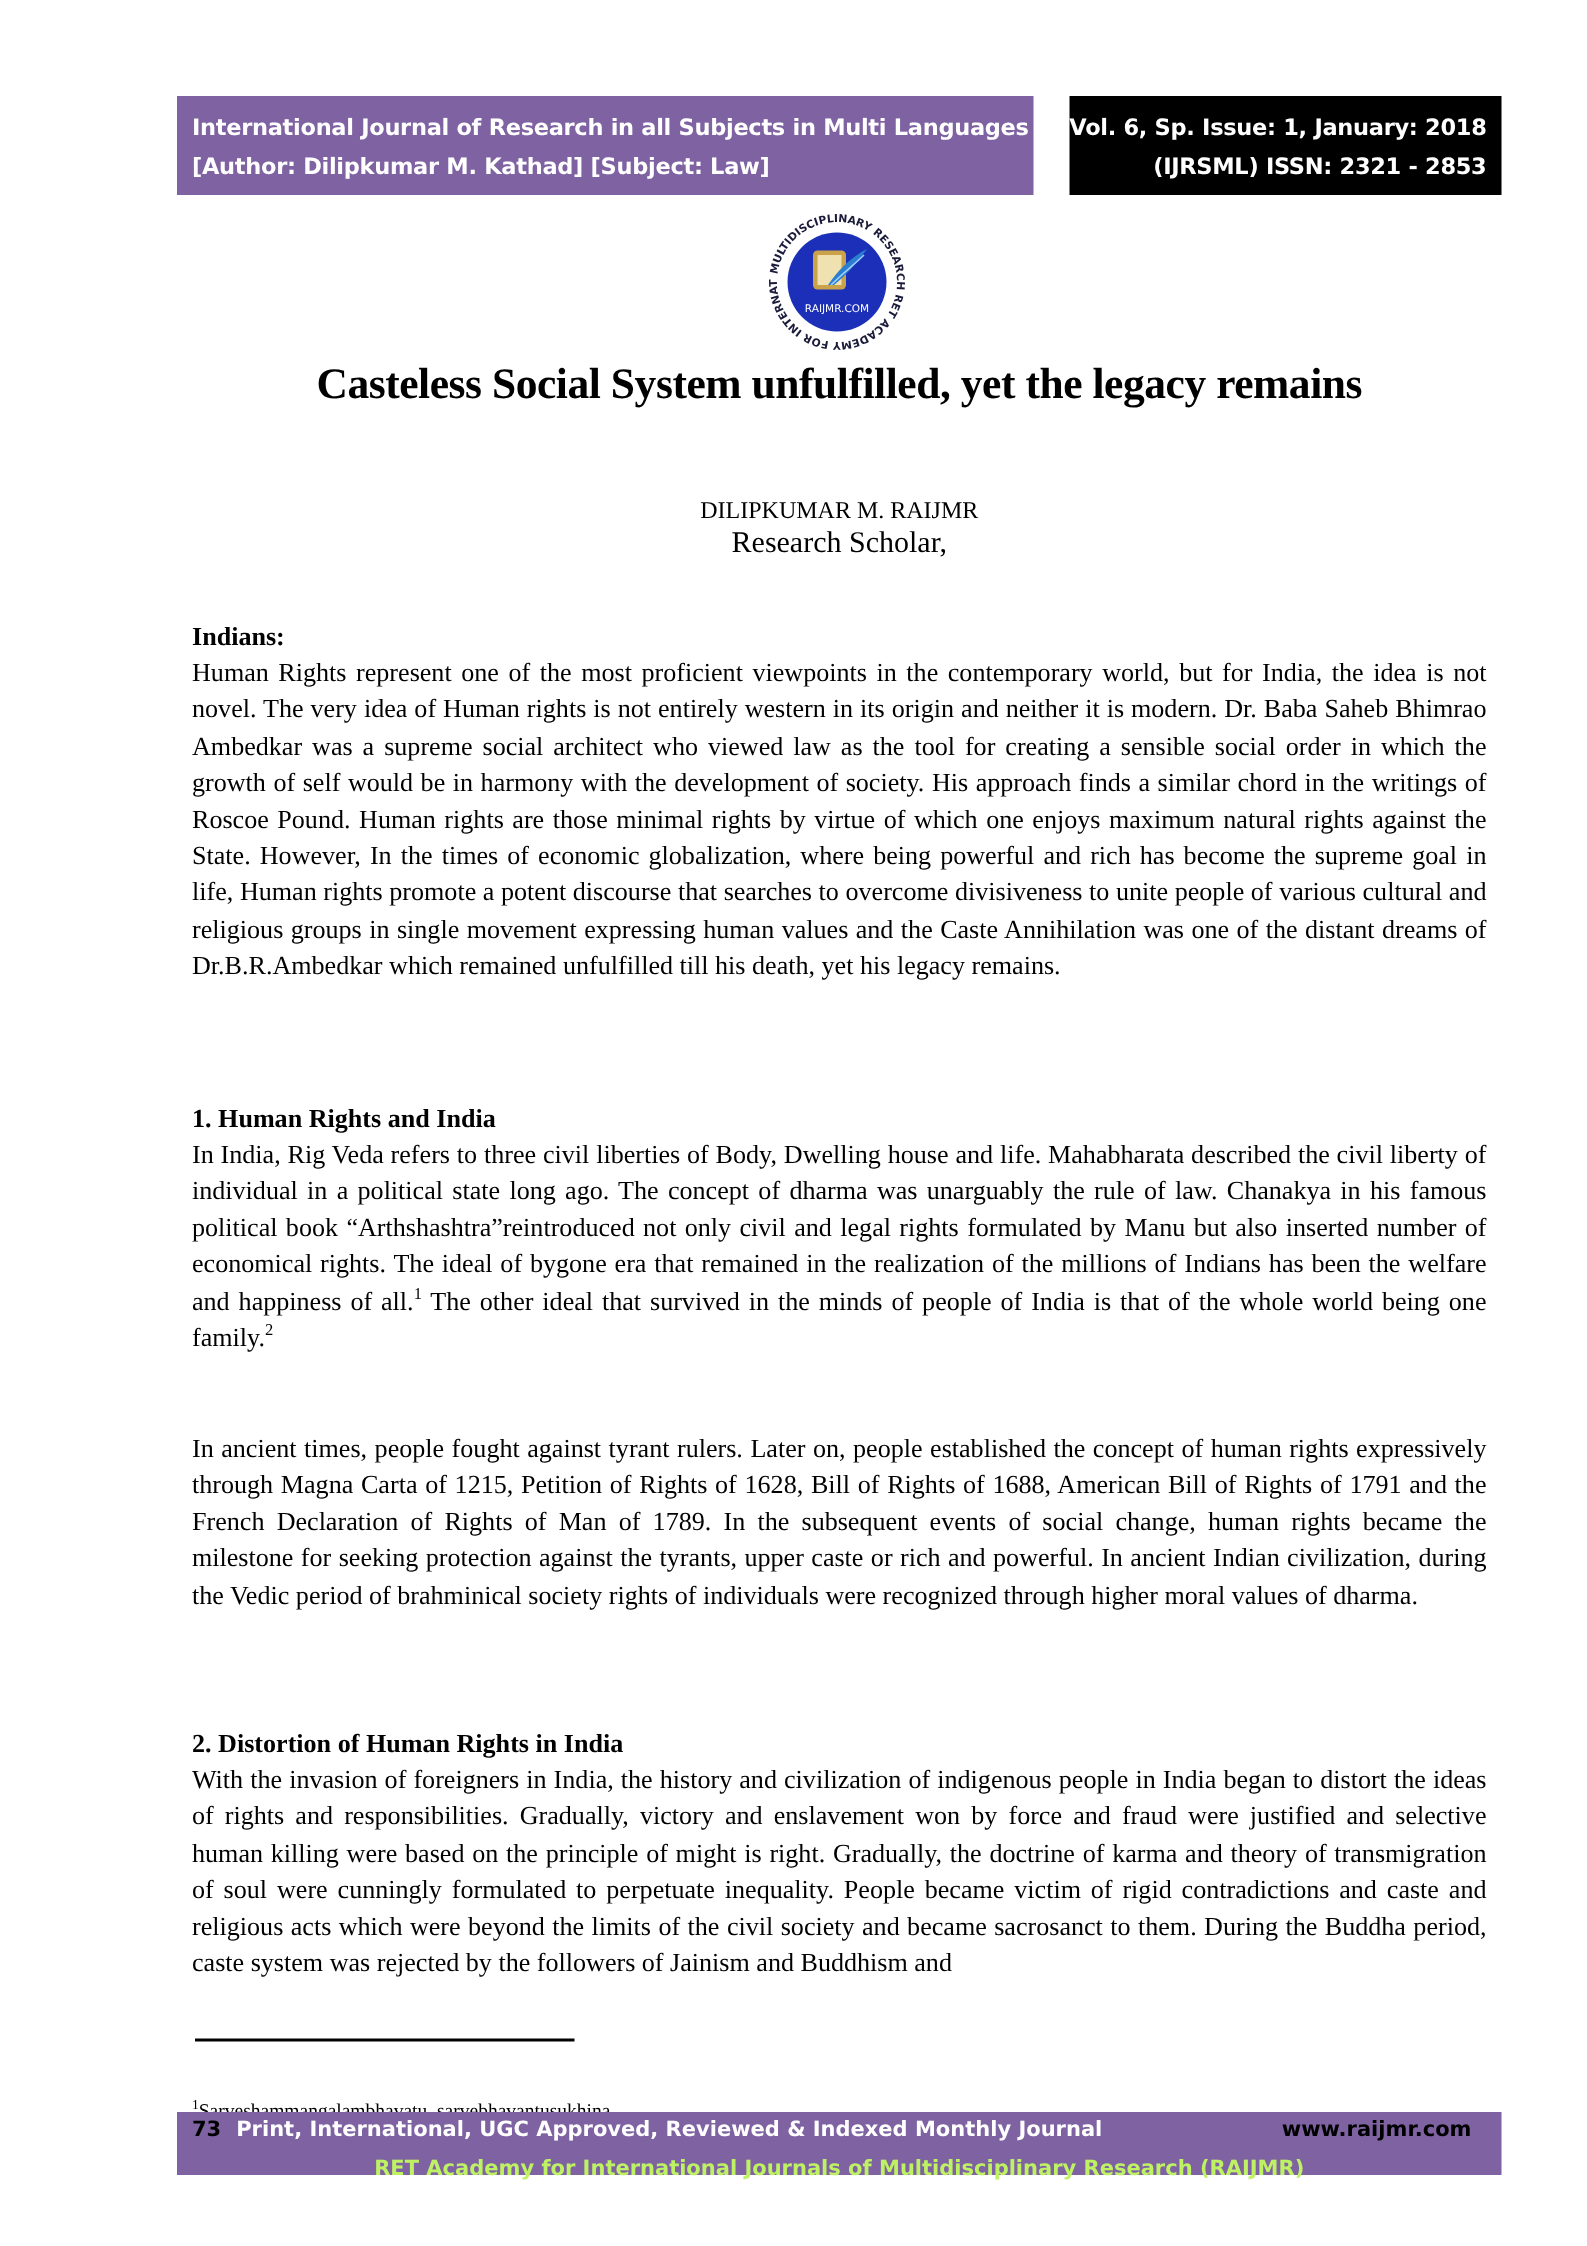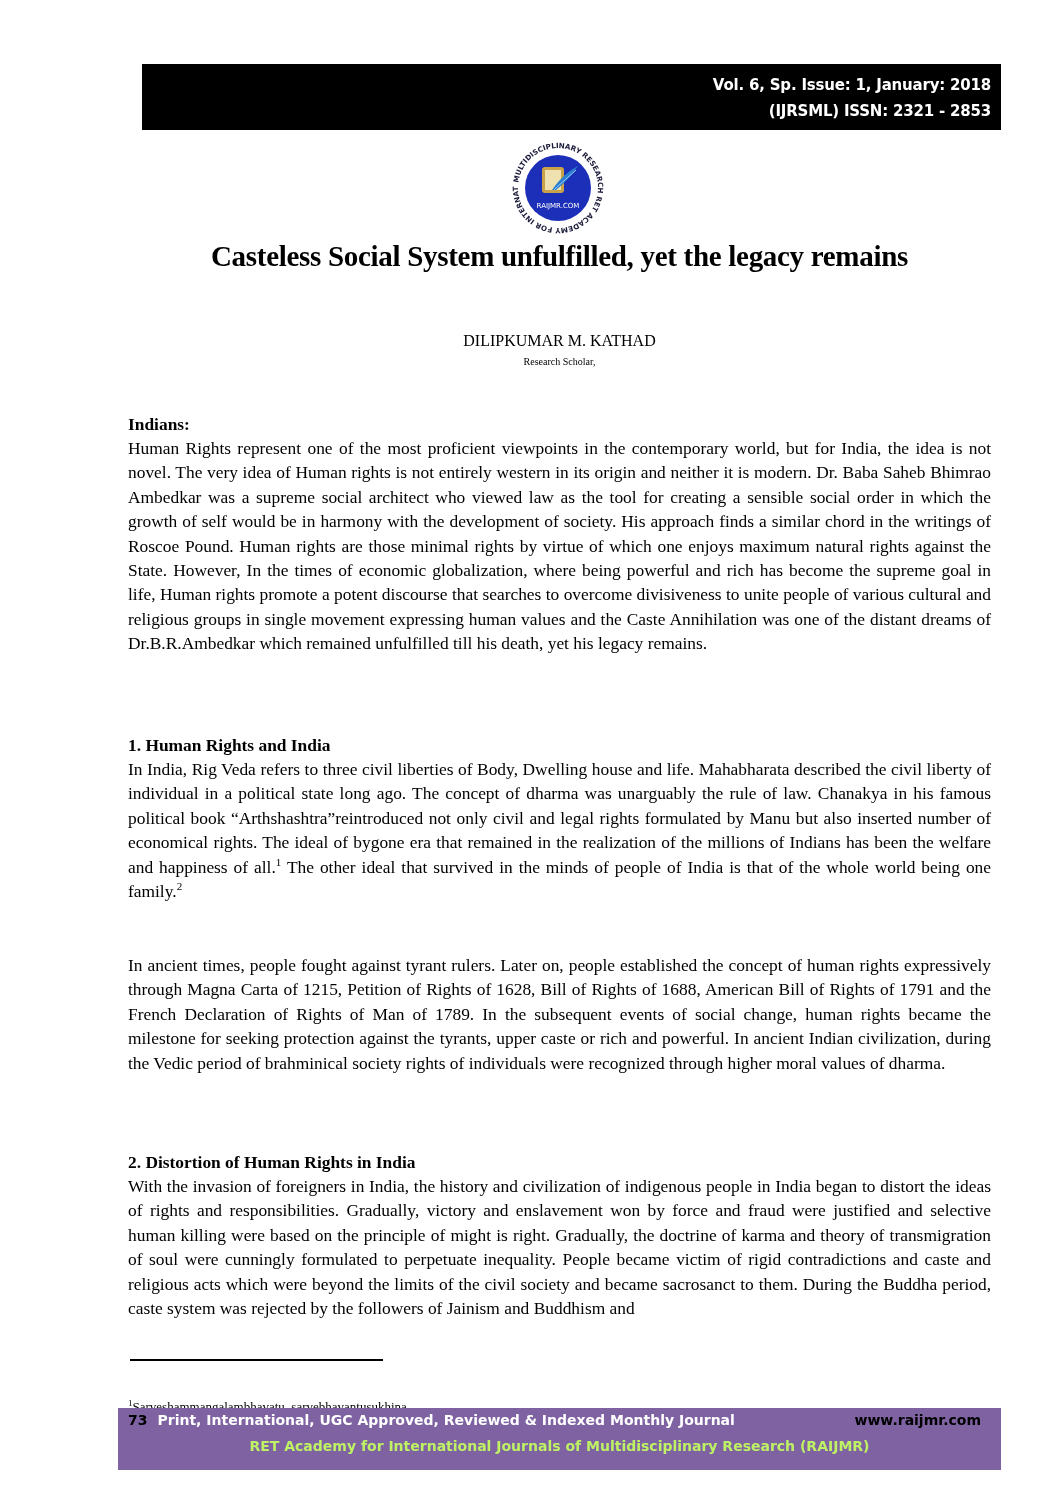--- a/index.html
+++ b/index.html
@@ -11,38 +11,42 @@
   .hdr-left { background: #7e62a2; width: 575px; color: #ffffff; padding: 8px 0 0 10px; box-sizing: border-box; }
   .hdr-right { background: #000000; flex: 1; color: #ffffff; padding: 8px 10px 0 0; box-sizing: border-box; text-align: right; margin-left: 24px; }
   .hdr-line { font-size: 15px; font-weight: bold; line-height: 26px; letter-spacing: -0.2px; white-space: nowrap; }
 
   .logo { position: absolute; left: 510px; top: 140px; width: 96px; height: 96px; }
 
   .title { position: absolute; top: 238px; left: 118px; width: 883px; text-align: center;
            font-size: 29px; font-weight: bold; line-height: 36px; letter-spacing: -0.3px; color: #000; }
   .author { position: absolute; top: 330px; left: 118px; width: 883px; text-align: center; color: #000; }
   .author .name { font-size: 16px; line-height: 22px; }
-  .author .aff { font-size: 10px; line-height: 20px; }
+  .author .aff { font-size: 20px; line-height: 20px; }
 
   .body { position: absolute; left: 128px; width: 863px; color: #000; font-size: 17.4px; line-height: 24.4px; text-align: justify; }
   .body p { margin: 0; }
   .h { font-weight: bold; font-size: 17.4px; line-height: 24px; }
   sup { font-size: 11px; line-height: 0; }
 
   .fn-rule { position: absolute; top: 1359px; left: 130px; width: 253px; height: 1.5px; background: #000; }
   .fn { position: absolute; left: 128px; font-size: 13px; line-height: 18px; color: #000; margin-top: 32px; }
   .fn sup { font-size: 9px; }
   .ftr-num { color: #000; margin-right: 10px; }
   .ftr-url { color: #000; }
   .ftr-wrap { position: absolute; top: 1418px; left: 118px; width: 883px; height: 48px; background: #7e62a2; }
 </style>
 </head>
 <body>
 
 <div class="hdr sans">
+  <div class="hdr-left">
+    <div class="hdr-line">International Journal of Research in all Subjects in Multi Languages</div>
+    <div class="hdr-line">[Author: Dilipkumar M. Kathad] [Subject: Law]</div>
+  </div>
   <div class="hdr-right">
     <div class="hdr-line">Vol. 6, Sp. Issue: 1, January: 2018</div>
     <div class="hdr-line">(IJRSML)  ISSN: 2321 - 2853</div>
   </div>
 </div>
 
 <div class="logo">
   <svg width="96" height="96" viewBox="0 0 96 96">
     <defs>
       <path id="ringpath" d="M48,48 m-40,0 a40,40 0 1,1 80,0 a40,40 0 1,1 -80,0"></path>
@@ -58,21 +62,21 @@
     <path d="M44,50 C52,42 60,36 66,30" stroke="#9fd0ff" stroke-width="1" fill="none"></path>
     <text x="48" y="68" text-anchor="middle" font-size="7" font-family="DejaVu Sans, sans-serif" fill="#ffffff">RAIJMR.COM</text>
   </svg>
 </div>
 
 <div class="title serif">
   <div>Casteless Social System unfulfilled, yet the legacy remains</div>
 </div>
 
 <div class="author serif">
-  <div class="name">DILIPKUMAR M. KATHAD</div>
+  <div class="name">DILIPKUMAR M. RAIJMR</div>
   <div class="aff">Research Scholar,</div>
 </div>
 
 <div class="body serif" style="top:412px;">
   <div class="h">Indians:</div>
   <p>Human Rights represent one of the most proficient viewpoints in the contemporary world, but for India, the idea is not novel. The very idea of Human rights is not entirely western in its origin and neither it is modern. Dr. Baba Saheb Bhimrao Ambedkar was a supreme social architect who viewed law as the tool for creating a sensible social order in which the growth of self would be in harmony with the development of society. His approach finds a similar chord in the writings of Roscoe Pound. Human rights are those minimal rights by virtue of which one enjoys maximum natural rights against the State. However, In the times of economic globalization, where being powerful and rich has become the supreme goal in life, Human rights promote a potent discourse that searches to overcome divisiveness to unite people of various cultural and religious groups in single movement expressing human values and the Caste Annihilation was one of the distant dreams of Dr.B.R.Ambedkar which remained unfulfilled till his death, yet his legacy remains.</p>
 </div>
 
 <div class="body serif" style="top:733px;">
   <div class="h">1. Human Rights and India</div>
@@ -85,19 +89,19 @@
 
 <div class="body serif" style="top:1150px;">
   <div class="h">2. Distortion of Human Rights in India</div>
   <p>With the invasion of foreigners in India, the history and civilization of indigenous people in India began to distort the ideas of rights and responsibilities. Gradually, victory and enslavement won by force and fraud were justified and selective human killing were based on the principle of might is right. Gradually, the doctrine of karma and theory of transmigration of soul were cunningly formulated to perpetuate inequality. People became victim of rigid contradictions and caste and religious acts which were beyond the limits of the civil society and became sacrosanct to them. During the Buddha period, caste system was rejected by the followers of Jainism and Buddhism and</p>
 </div>
 
 <div class="fn-rule"></div>
 <div class="fn serif" style="top:1366px;"><sup>1</sup><span>Sarveshammangalambhavatu, sarvebhavantusukhina.</span></div>
 <div class="fn serif" style="top:1385px;"><sup>2</sup><span>VasudhaivaKutumbakam</span></div>
 
-<div class="ftr-wrap sans" style="top:1408px; height:62px; background:#7e62a2;">
+<div class="ftr-wrap sans" style="top:1408px; height:42px; background:#7e62a2;">
   <div style="position:absolute; top:4px; left:10px; right:20px; display:flex; justify-content:space-between; font-size:14px; font-weight:bold; white-space:nowrap;">
     <span><span class="ftr-num">73</span><span style="color:#fff;">Print, International, UGC Approved,  Reviewed &amp; Indexed Monthly Journal</span></span>
     <span class="ftr-url">www.raijmr.com</span>
   </div>
   <div style="position:absolute; top:30px; left:0; right:0; text-align:center; font-size:14px; font-weight:bold; color:#bef264; white-space:nowrap;">RET Academy for International Journals of Multidisciplinary Research (RAIJMR)</div>
 </div>
 
 </body></html>

